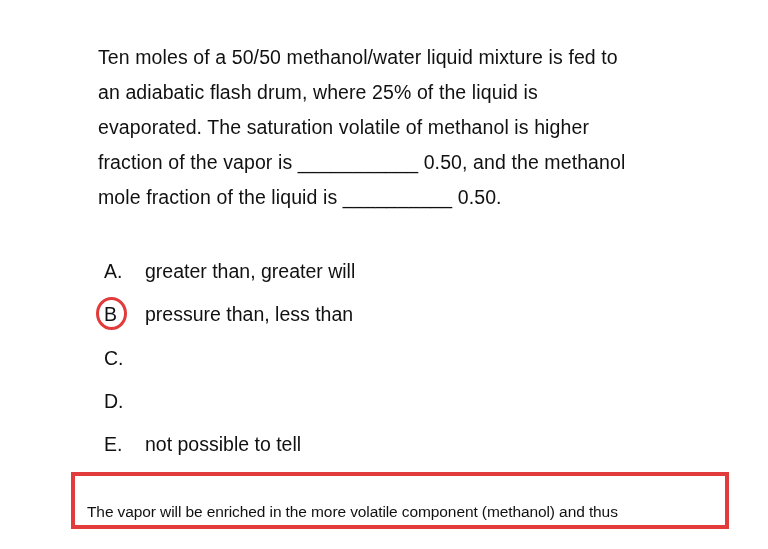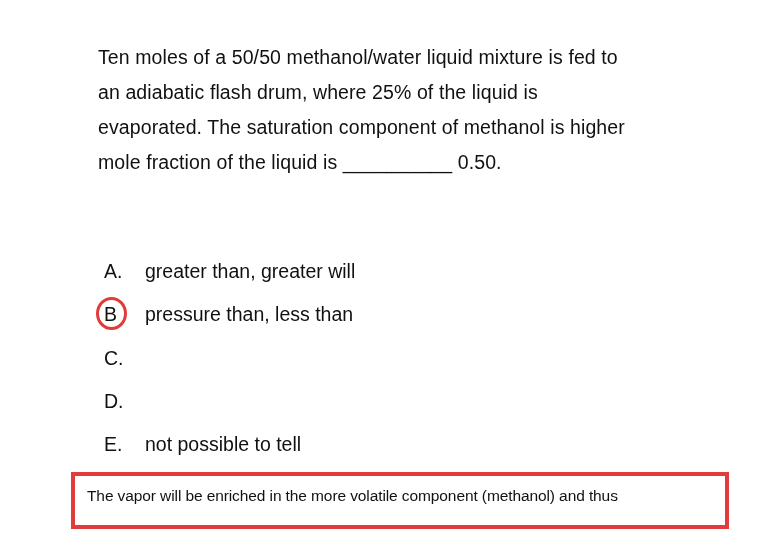--- a/index.html
+++ b/index.html
@@ -70,39 +70,40 @@
   }
 
   
   .explanation-box {
     position: absolute;
     left: 47px;
     top: 448px;
     width: 658px;
     height: 57px;
     border: 4px solid var(--annotation-red);
-    padding: 3px 6px 0 6px;
+    padding: 19px 6px 0 6px;
     background: var(--page-bg);
   }
   .explanation-line {
     font-size: 15.5px;
     line-height: 22px;
     letter-spacing: -0.1px;
     white-space: nowrap;
   }
 </style>
 </head>
 <body>
 
 <div class="page">
 
   <div class="question">
     <div class="q-line">Ten moles of a 50/50 methanol/water liquid mixture is fed to</div>
     <div class="q-line">an adiabatic flash drum, where 25% of the liquid is</div>
-    <div class="q-line">evaporated. The saturation component of methanol is higher</div>
+    <div class="q-line">evaporated. The saturation volatile of methanol is higher</div>
+    <div class="q-line">fraction of the vapor is ___________ 0.50, and the methanol</div>
     <div class="q-line">mole fraction of the liquid is __________ 0.50.</div>
   </div>
 
   <ul class="options">
     <li class="option-row">
       <span class="option-letter">A.</span>
       <span class="option-text">greater than, greater will</span>
     </li>
     <li class="option-row selected">
       <span class="option-letter">B</span>

